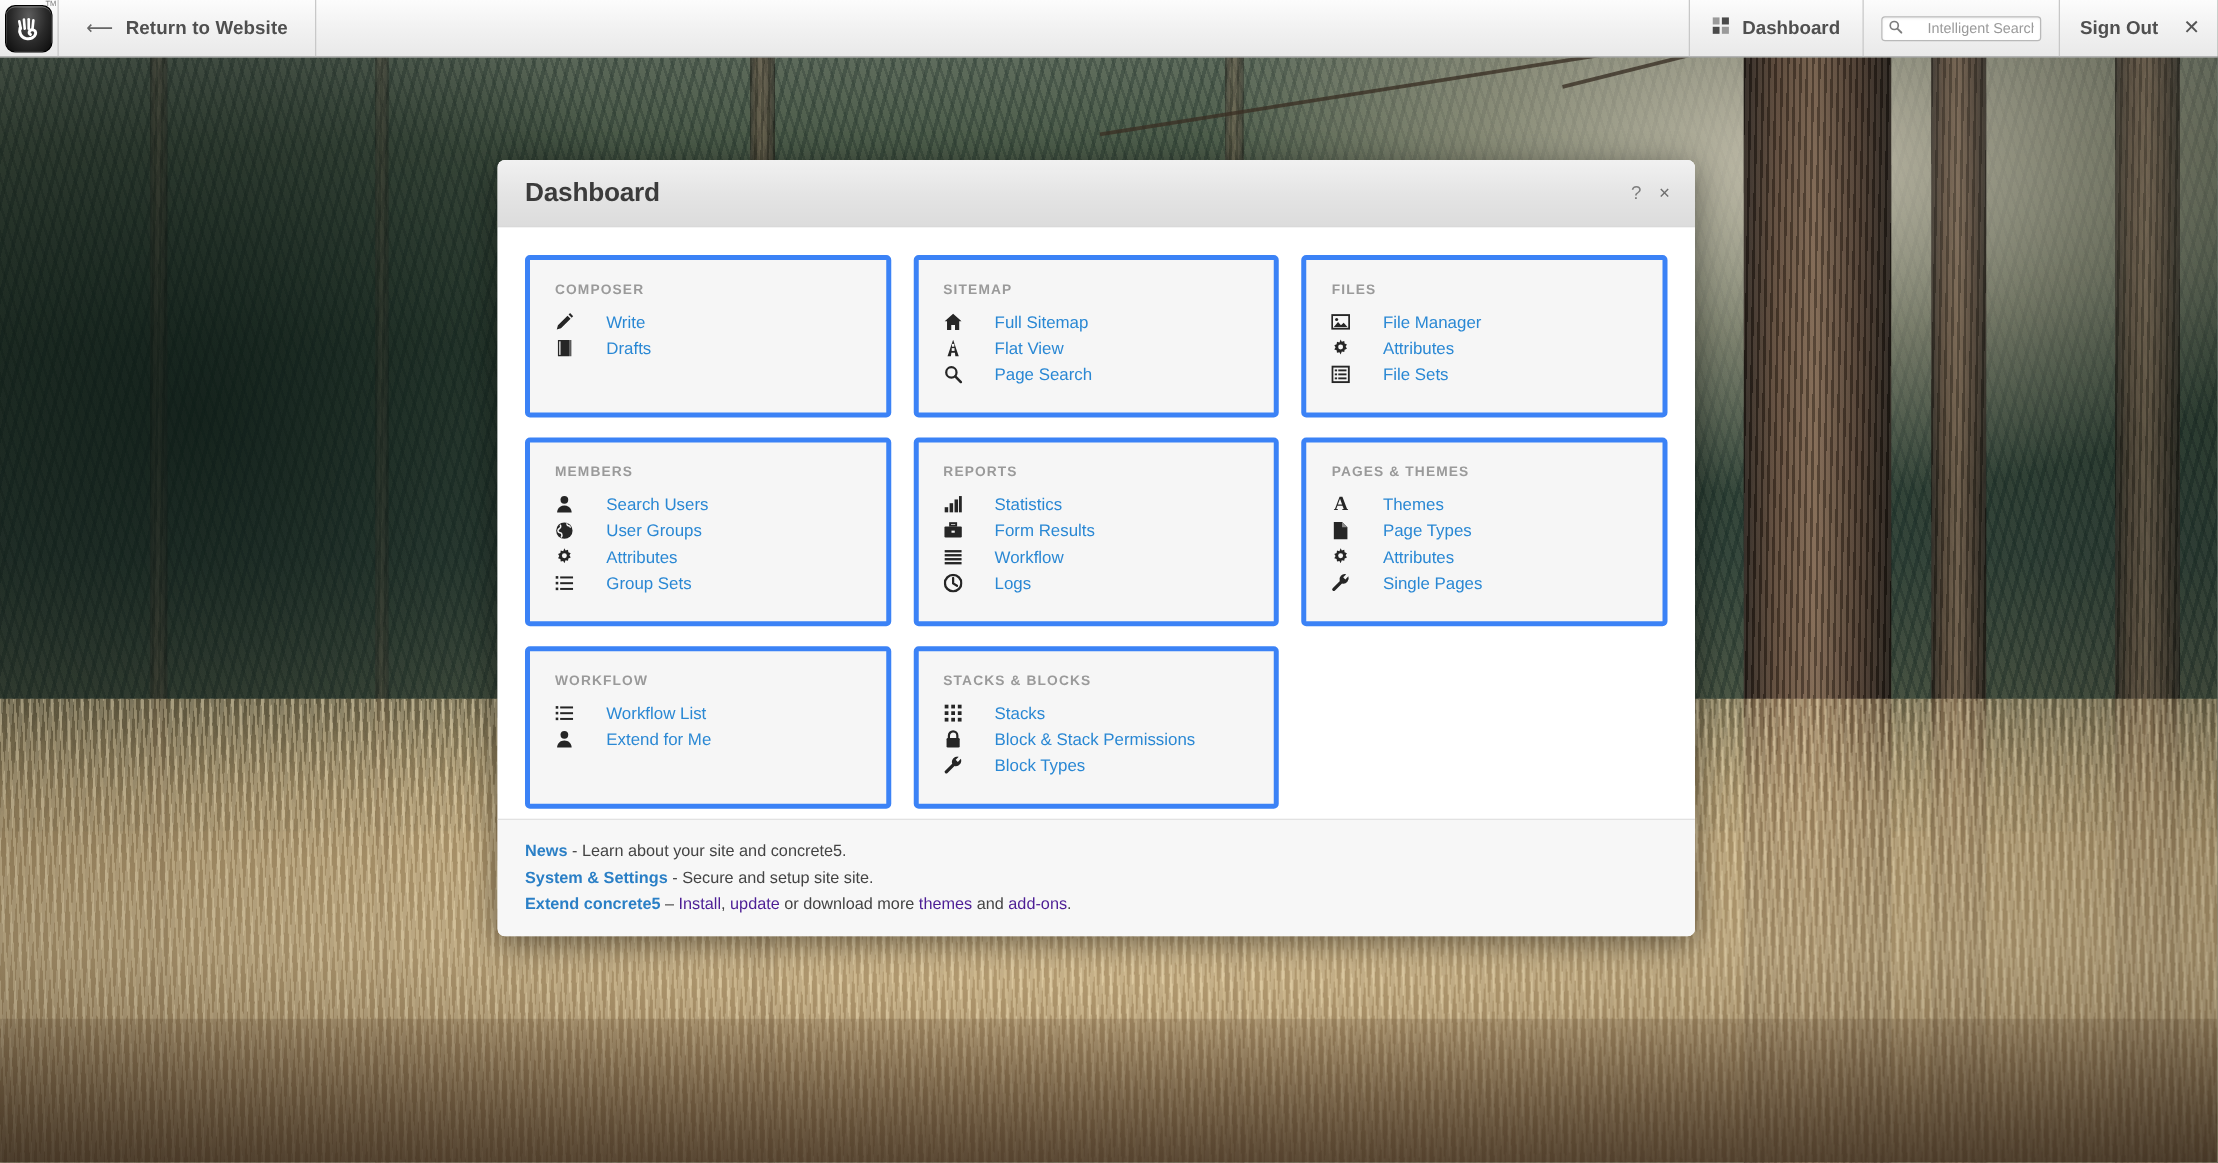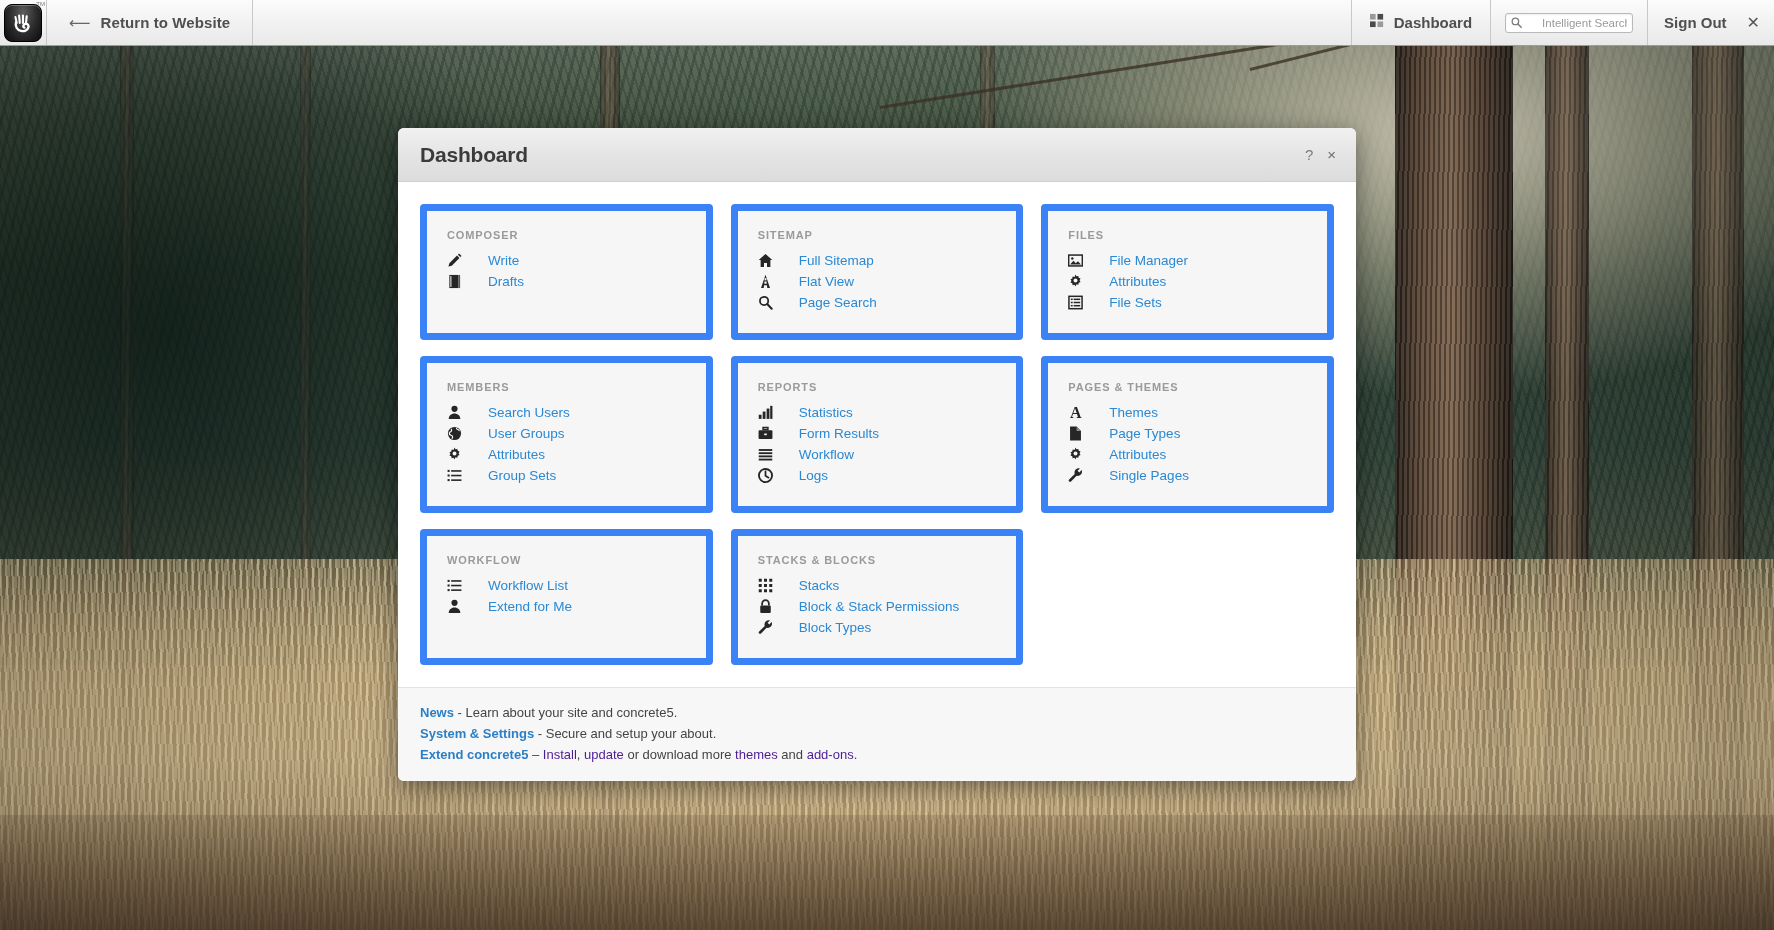--- a/index.html
+++ b/index.html
@@ -212,21 +212,21 @@
 
   #panel-body { padding: 22px 22px 8px 22px; background: #fff; }
 
   #card-grid {
     display: grid;
     grid-template-columns: repeat(3, 1fr);
     gap: 16px 18px;
   }
   .card {
     background: #f6f6f6;
-    border: 7px solid #3b82f6;
+    border: 4px solid #3b82f6;
     border-radius: 4px;
     padding: 18px 20px 20px 20px;
   }
   .card-title {
     font-size: 11px;
     font-weight: bold;
     color: #9a9a9a;
     letter-spacing: .9px;
     text-transform: uppercase;
     margin-bottom: 9px;
@@ -247,21 +247,21 @@
     color: #2b2b2b;
     flex: 0 0 15px;
   }
   .ci svg { display: block; }
 
   
   .card-empty { background: transparent; border: 0; }
 
   
   #panel-footer {
-    margin-top: 14px;
+    margin-top: 0;
     border-top: 1px solid #e2e2e2;
     background: #f7f7f7;
     padding: 14px 22px 16px 22px;
   }
   .footer-line {
     font-size: 13px; color: #444;
     line-height: 21px;
   }
   .footer-strong { color: #2a7fc6; font-weight: bold; cursor: pointer; }
   .footer-link { color: #4c1d95; cursor: pointer; }
@@ -640,19 +640,19 @@
         </div>
         <div class="card card-empty"></div>
       </div>
   </div>
 
   <div id="panel-footer">
     <div class="footer-line">
       <span class="footer-strong">News</span><span> - Learn about your site and concrete5.</span>
     </div>
     <div class="footer-line">
-      <span class="footer-strong">System &amp; Settings</span><span> - Secure and setup your about.</span>
+      <span class="footer-strong">System &amp; Settings</span><span> - Secure and setup site site.</span>
     </div>
     <div class="footer-line">
       <span class="footer-strong">Extend concrete5</span><span> – </span><span class="footer-link">Install</span><span>, </span><span class="footer-link">update</span><span> or download more </span><span class="footer-link">themes</span><span> and </span><span class="footer-link">add-ons</span><span>.</span>
     </div>
   </div>
 </div>
 
 </body></html>

